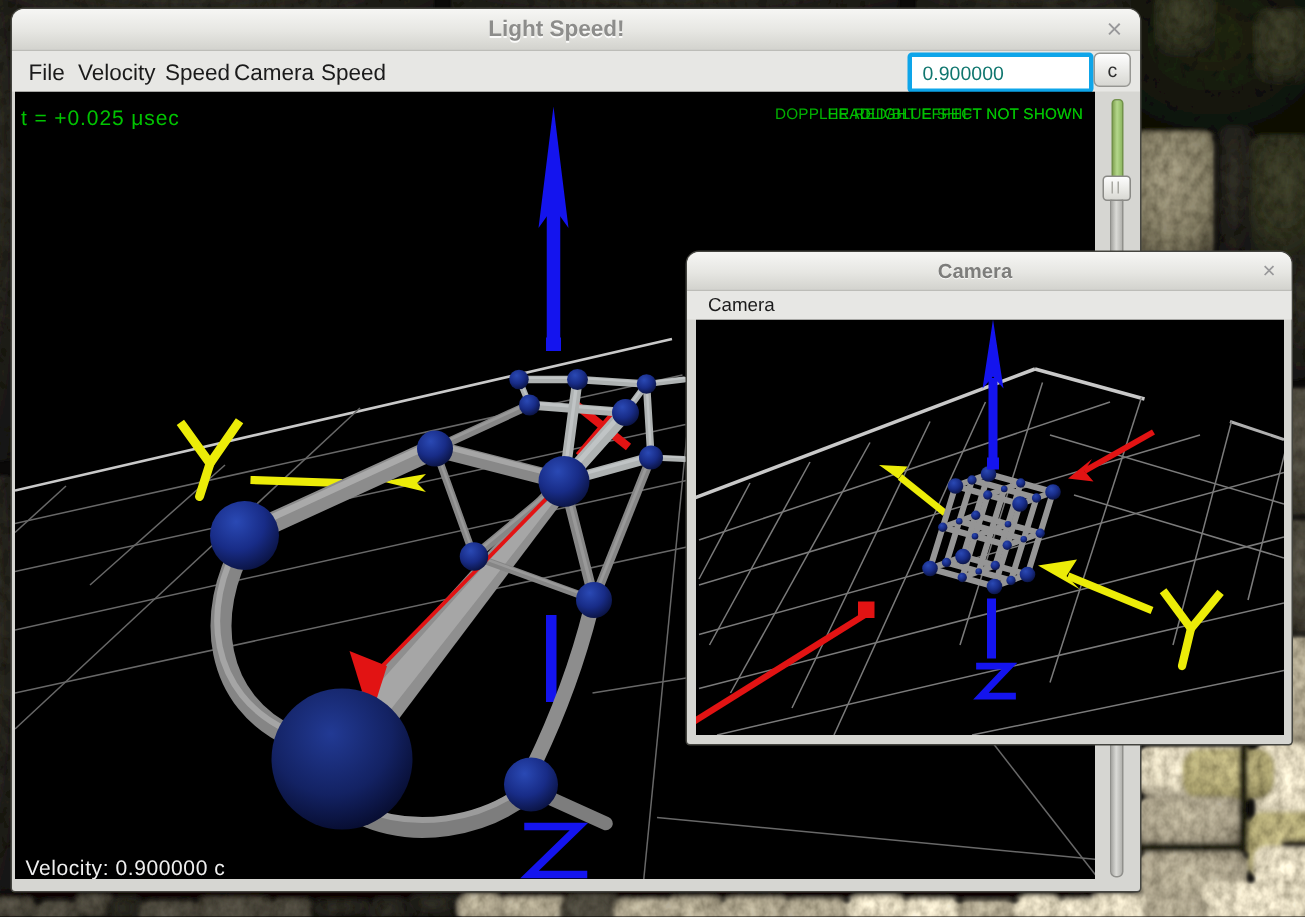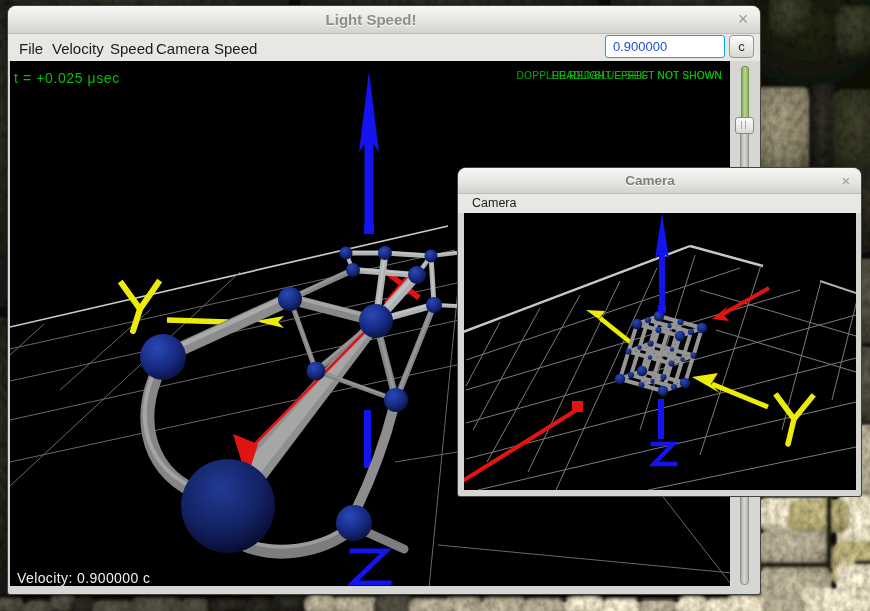--- a/index.html
+++ b/index.html
@@ -20,22 +20,22 @@
 #mviewport{left:10px;top:61px;}
 
 #sl-green{left:741px;top:66px;width:6px;height:54px;border-radius:3px;
 background:linear-gradient(90deg,#85a656,#b4d78b 45%,#8fb862);border:1px solid #72924a;}
 #sl-grey{left:740px;top:130px;width:7px;height:453px;border-radius:4px;
 background:linear-gradient(90deg,#a8a8a4,#dadad6 45%,#b2b2ae);border:1px solid #90908c;}
 #sl-handle{left:735px;top:117px;width:17px;height:15px;border-radius:3px;
 background:linear-gradient(#fdfdfd,#e8e8e4 60%,#d8d8d3);border:1px solid #8a8a86;}
 #sl-handle i{position:absolute;top:3px;width:1px;height:8px;background:#a8a8a2;}
 
-#entry{left:605px;top:35px;width:118px;height:21px;background:#fff;border:1px solid #0ea5e9;
-border-radius:3px;font-size:13px;color:#1d4ed8;line-height:21px;padding-left:7px;width:111px;}
+#entry{left:605px;top:35px;width:118px;height:21px;background:#fff;border:3px solid #0ea5e9;
+border-radius:3px;font-size:13px;color:#0f766e;line-height:21px;padding-left:7px;width:111px;}
 #cbtn{left:729px;top:35px;width:23px;height:21px;border-radius:4px;
 background:linear-gradient(#fefefe,#e9e9e6 55%,#d7d7d2);border:1px solid #979793;
 font-size:13px;color:#2c2c2c;text-align:center;line-height:21px;}
 
 #cwin{left:458px;top:168px;width:403px;height:328px;background:#d6d6d2;
 border-radius:8px 8px 2px 2px;box-shadow:0 0 0 1px #44443f;}
 #ctitle{left:458px;top:168px;width:403px;height:25px;border-radius:8px 8px 0 0;
 background:linear-gradient(#f6f6f4,#e6e6e2 55%,#d3d3ce);border-bottom:1px solid #bdbdb8;
 text-align:center;font-weight:bold;font-size:13.5px;line-height:25px;color:#7d7d7b;
 text-shadow:0 1px 0 #fbfbfa;padding-right:19px;width:384px;box-sizing:content-box;}

